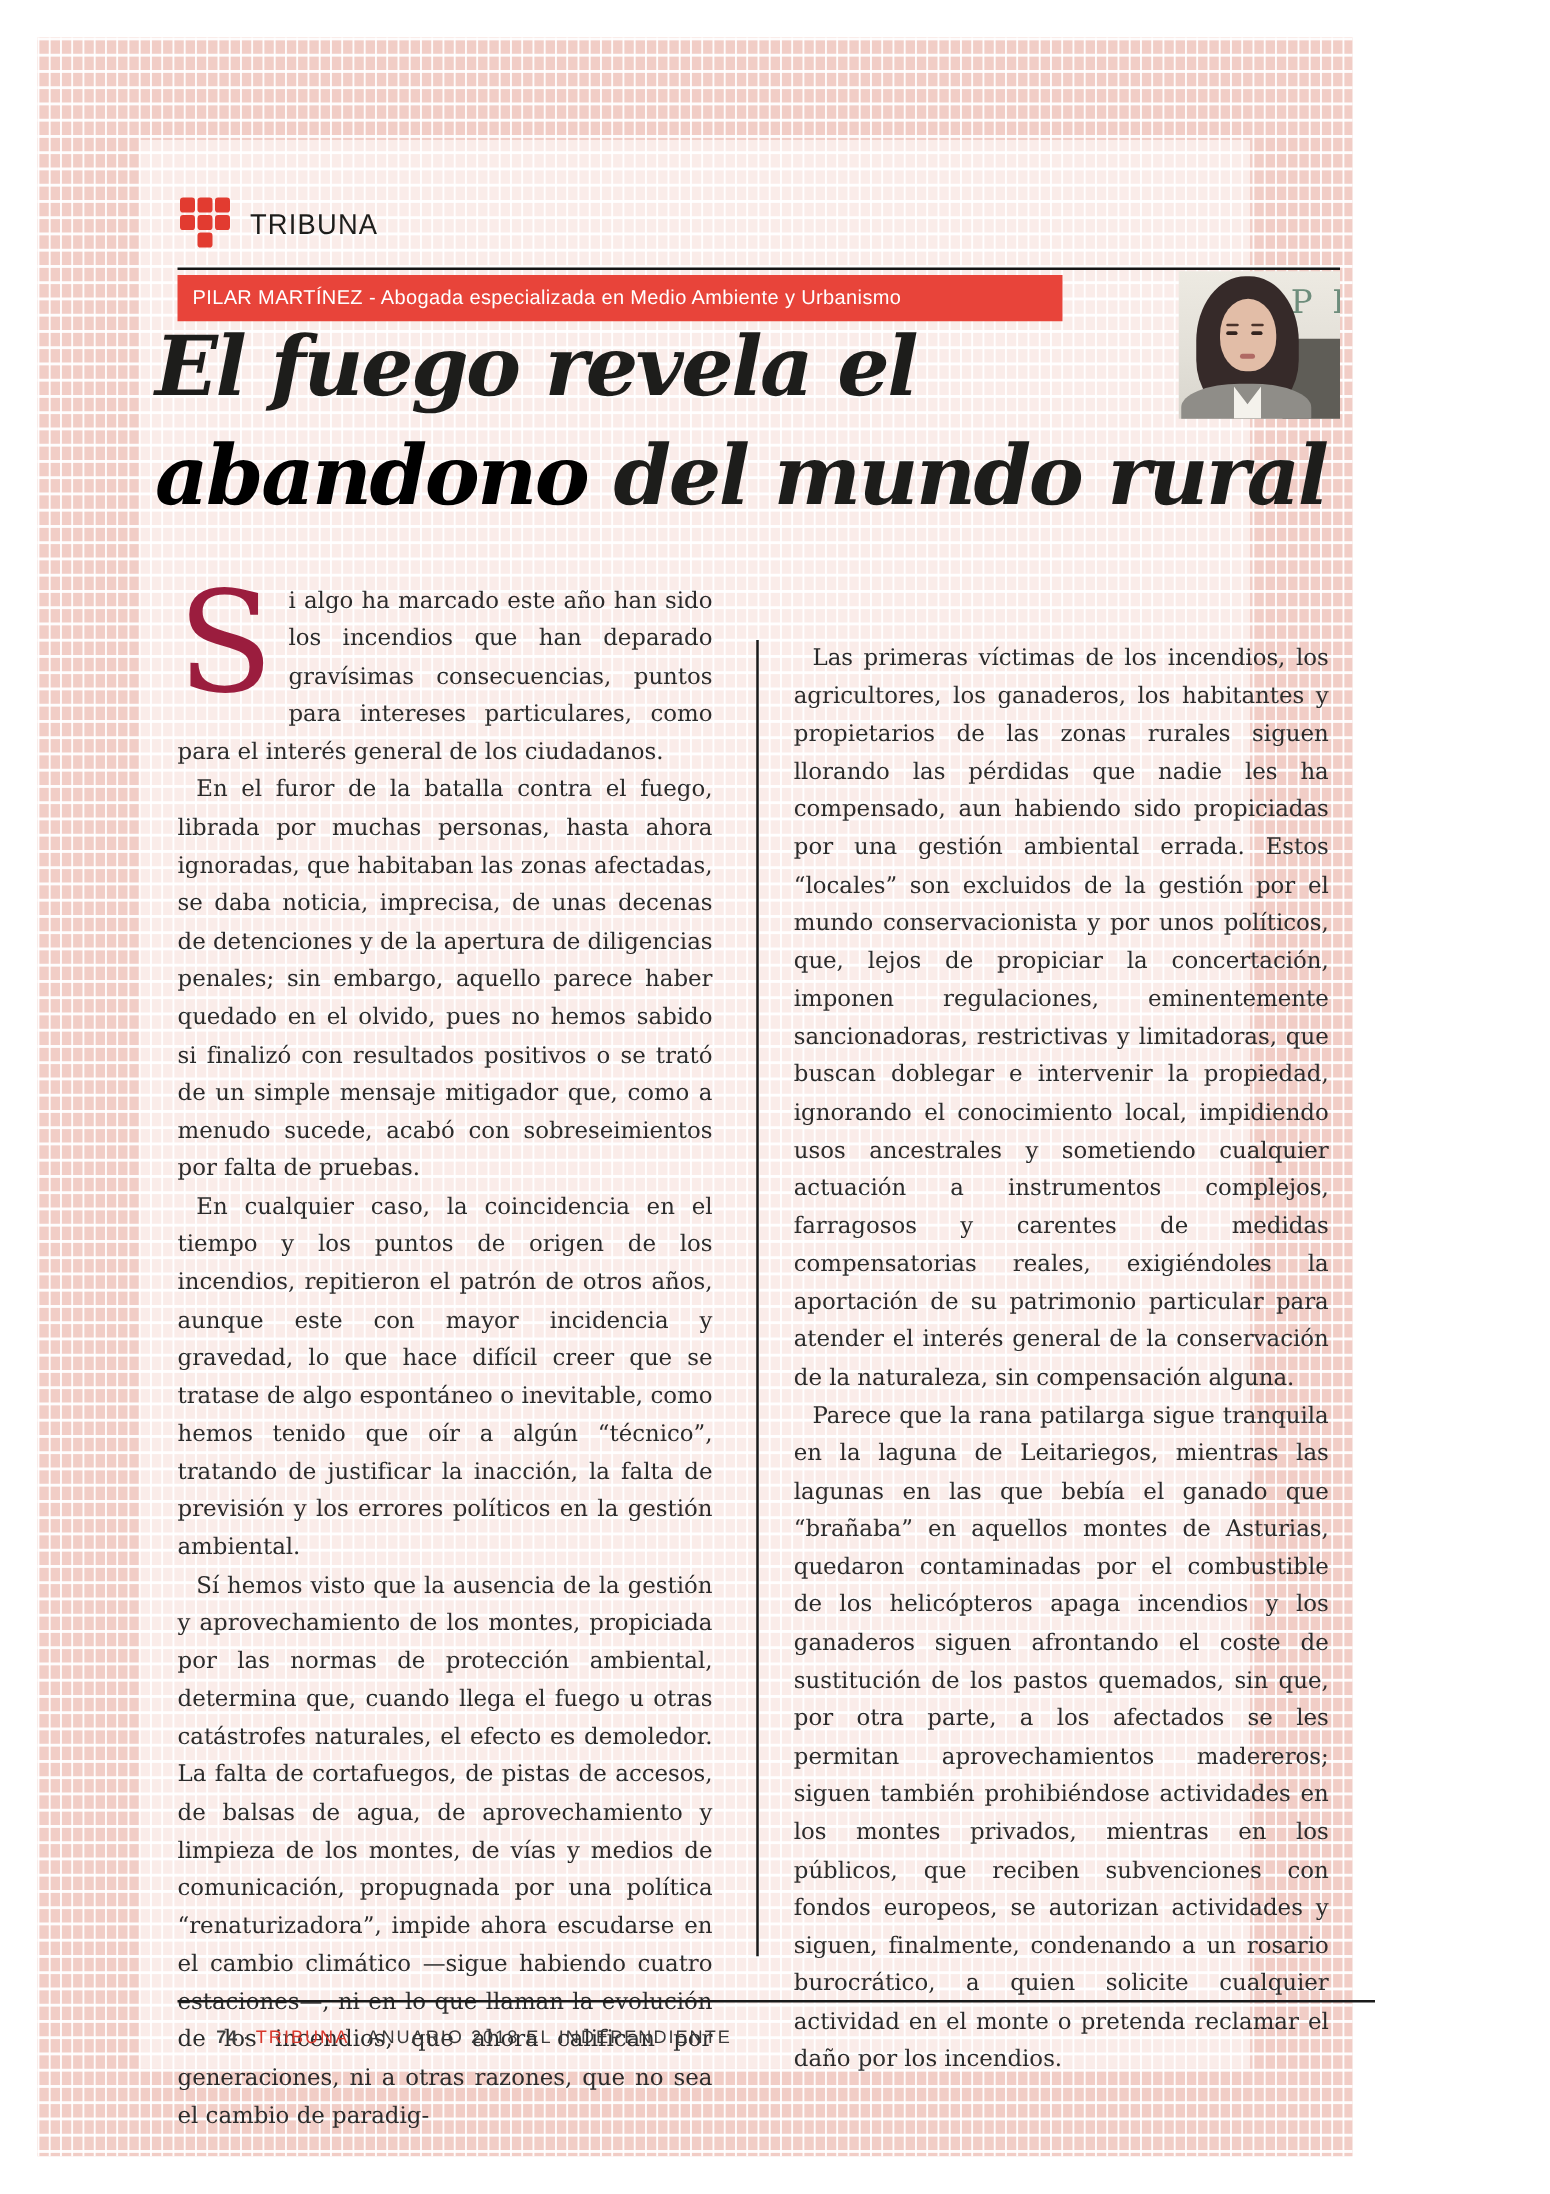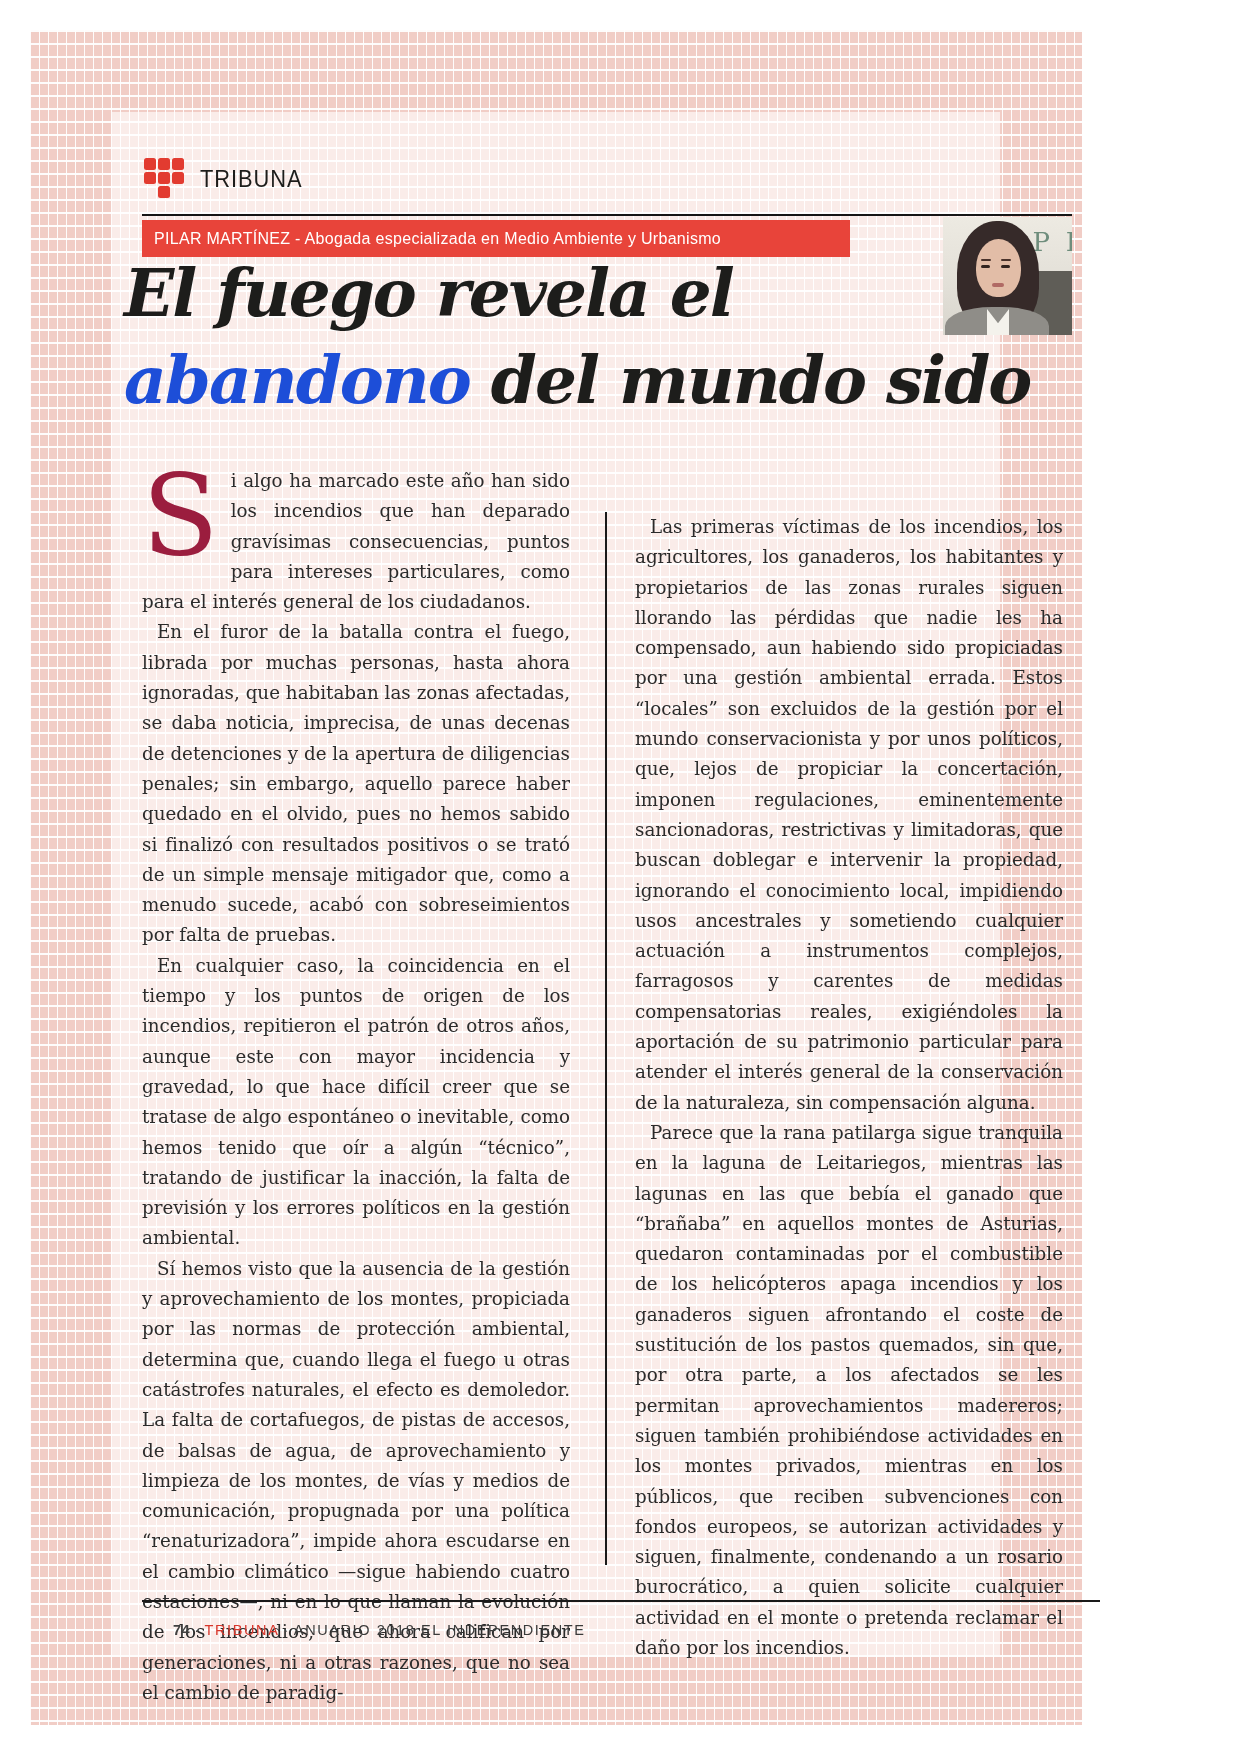--- a/index.html
+++ b/index.html
@@ -58,21 +58,21 @@
   .photo .shirt{position:absolute;left:44px;bottom:0;width:22px;height:26px;background:#f4f2ec;
     clip-path:polygon(0 0,50% 55%,100% 0,100% 100%,0 100%);}
   
   .title{
     position:absolute;left:124px;top:250px;width:950px;
     font-family:"DejaVu Serif","Liberation Serif",serif;
     font-style:italic;font-weight:bold;
     font-size:66px;line-height:87px;letter-spacing:-2px;
     color:#1d1d1b;margin:0;
   }
-  .title .accent{color:#1d4ed8;font-style:italic;}
+  .title .accent{color:#000000;font-style:italic;}
   
   .col{
     position:absolute;top:466px;width:428px;
     font-family:"DejaVu Serif","Liberation Serif",serif;
     font-size:18.3px;line-height:30.3px;color:#2b2b2b;
     text-align:justify;
   }
   .col p{margin:0;}
   .col p.indent{text-indent:15px;}
   .col1{left:142px;}
@@ -130,21 +130,21 @@
     <div class="brow" style="left:38px"></div>
     <div class="brow" style="left:58px"></div>
     <div class="eye" style="left:38px"></div>
     <div class="eye" style="left:58px"></div>
     <div class="lips"></div>
     <div class="jacket"></div>
     <div class="shirt"></div>
   </div>
 
   <h1 class="title"><span>El fuego revela el</span><br>
-    <em class="accent">abandono</em><span> del mundo sido</span>
+    <em class="accent">abandono</em><span> del mundo rural</span>
   </h1>
 
   <div class="col col1">
     <p><span class="dropcap">S</span><span>i algo ha marcado este año han sido los incendios que han deparado gravísimas consecuencias, puntos para intereses particulares, como para el interés general de los ciudadanos.</span></p>
     <p class="indent">En el furor de la batalla contra el fuego, librada por muchas personas, hasta ahora ignoradas, que habitaban las zonas afectadas, se daba noticia, imprecisa, de unas decenas de detenciones y de la apertura de diligencias penales; sin embargo, aquello parece haber quedado en el olvido, pues no hemos sabido si finalizó con resultados positivos o se trató de un simple mensaje mitigador que, como a menudo sucede, acabó con sobreseimientos por falta de pruebas.</p>
     <p class="indent">En cualquier caso, la coincidencia en el tiempo y los puntos de origen de los incendios, repitieron el patrón de otros años, aunque este con mayor incidencia y gravedad, lo que hace difícil creer que se tratase de algo espontáneo o inevitable, como hemos tenido que oír a algún “técnico”, tratando de justificar la inacción, la falta de previsión y los errores políticos en la gestión ambiental.</p>
     <p class="indent">Sí hemos visto que la ausencia de la gestión y aprovechamiento de los montes, propiciada por las normas de protección ambiental, determina que, cuando llega el fuego u otras catástrofes naturales, el efecto es demoledor. La falta de cortafuegos, de pistas de accesos, de balsas de agua, de aprovechamiento y limpieza de los montes, de vías y medios de comunicación, propugnada por una política “renaturizadora”, impide ahora escudarse en el cambio climático —sigue habiendo cuatro estaciones—, ni en lo que llaman la evolución de los incendios, que ahora califican por generaciones, ni a otras razones, que no sea el cambio de paradig-</p>
   </div>
 
   <div class="divider"></div>

